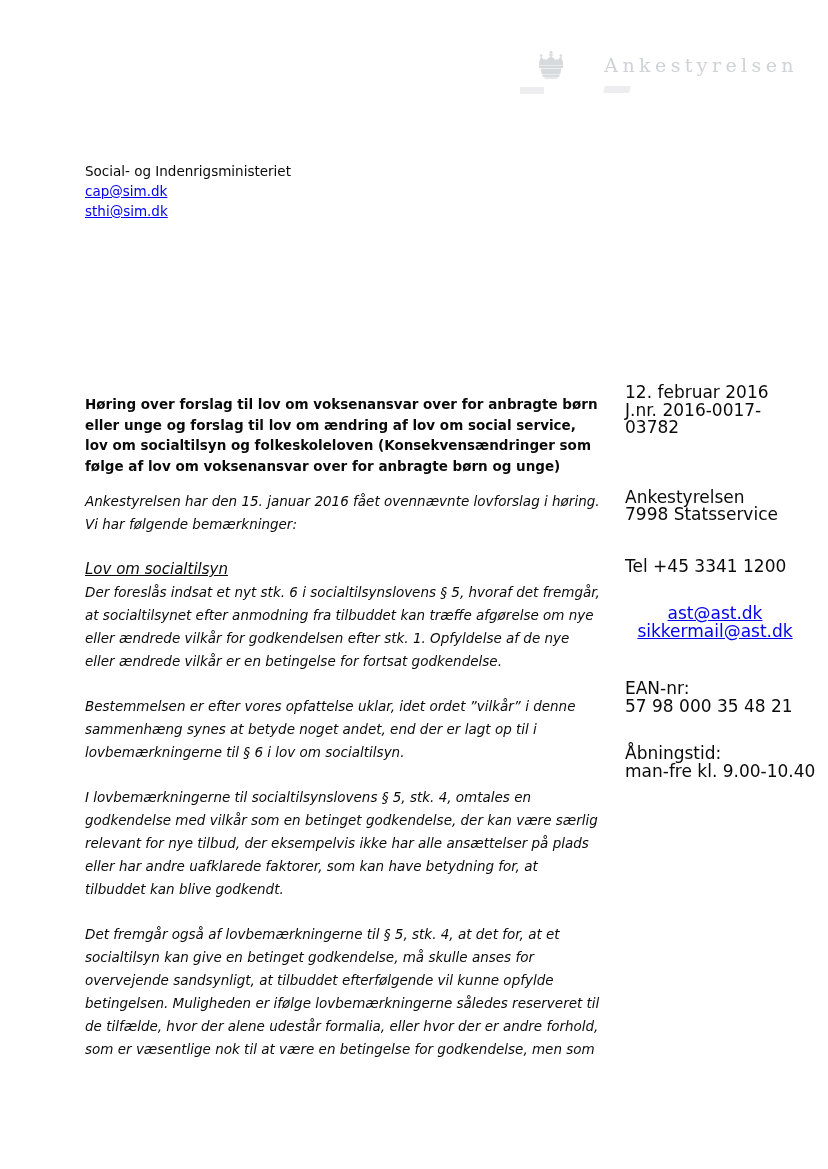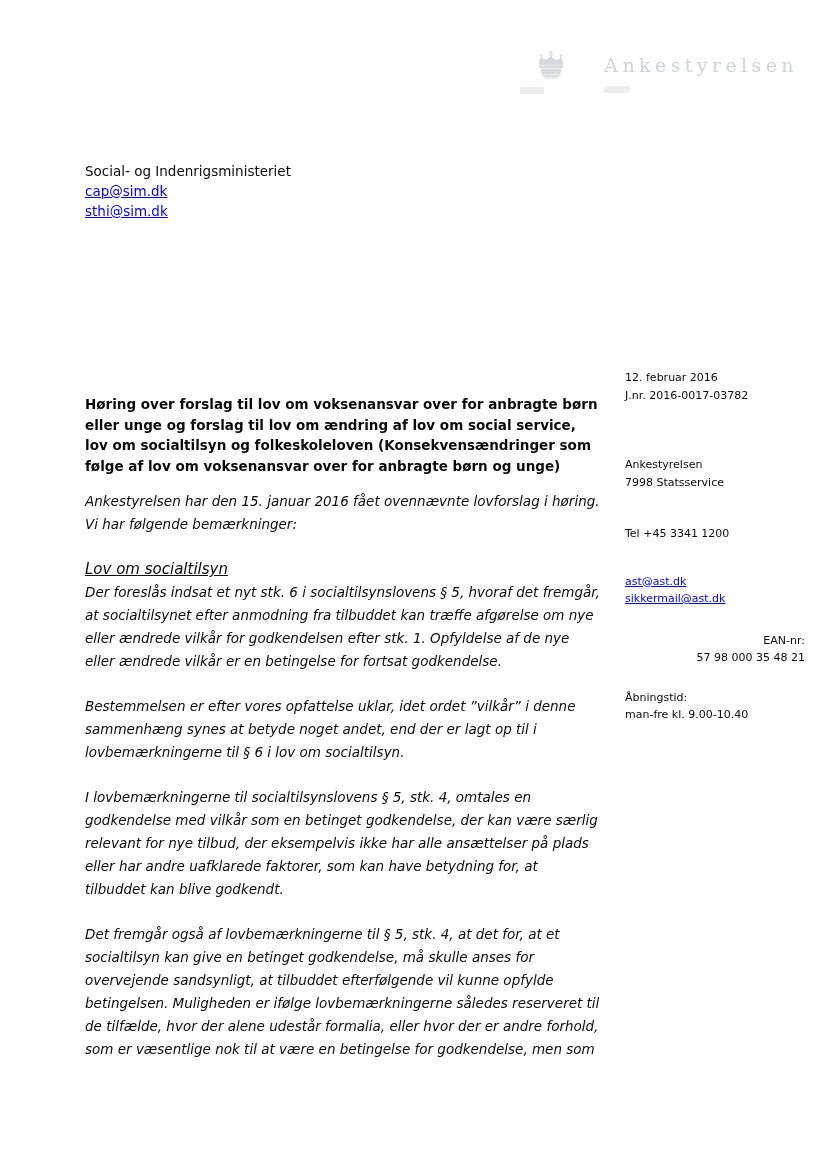--- a/index.html
+++ b/index.html
@@ -95,39 +95,39 @@
     text-decoration: underline;
     font-size: 15px;
     font-weight: normal;
     line-height: 23px;
   }
 
   
   .meta-col {
     position: absolute;
     left: 625px;
-    top: 369px;
+    top: 384px;
     width: 180px;
-    font-size: 11px;
+    font-size: 17px;
     line-height: 17.5px;
   }
   .meta-block {
     margin-bottom: 20px;
   }
   .meta-block.tight { margin-bottom: 0; }
   .meta-block div { white-space: nowrap; }
   .meta-link {
     text-decoration: underline;
     display: block;
   }
   .date-block { margin-bottom: 52px; }
   .addr-block { margin-bottom: 34px; }
   .tel-block  { margin-bottom: 30px; }
-  .mail-block { margin-bottom: 24px; }
-  .ean-block  { margin-bottom: 22px; text-align: right; }
+  .mail-block { margin-bottom: 40px; text-align: center; }
+  .ean-block  { margin-bottom: 30px; }
 </style>
 </head>
 <body>
 
 <div class="letterhead">
   <span class="crown-wrap">
     <svg class="crown-icon" viewBox="0 0 34 30" xmlns="http://www.w3.org/2000/svg" aria-hidden="true">
       <g fill="#c9ccd1">
         <circle cx="17" cy="2.2" r="1.5"></circle>
         <rect x="16.4" y="3.4" width="1.2" height="3.2"></rect>

